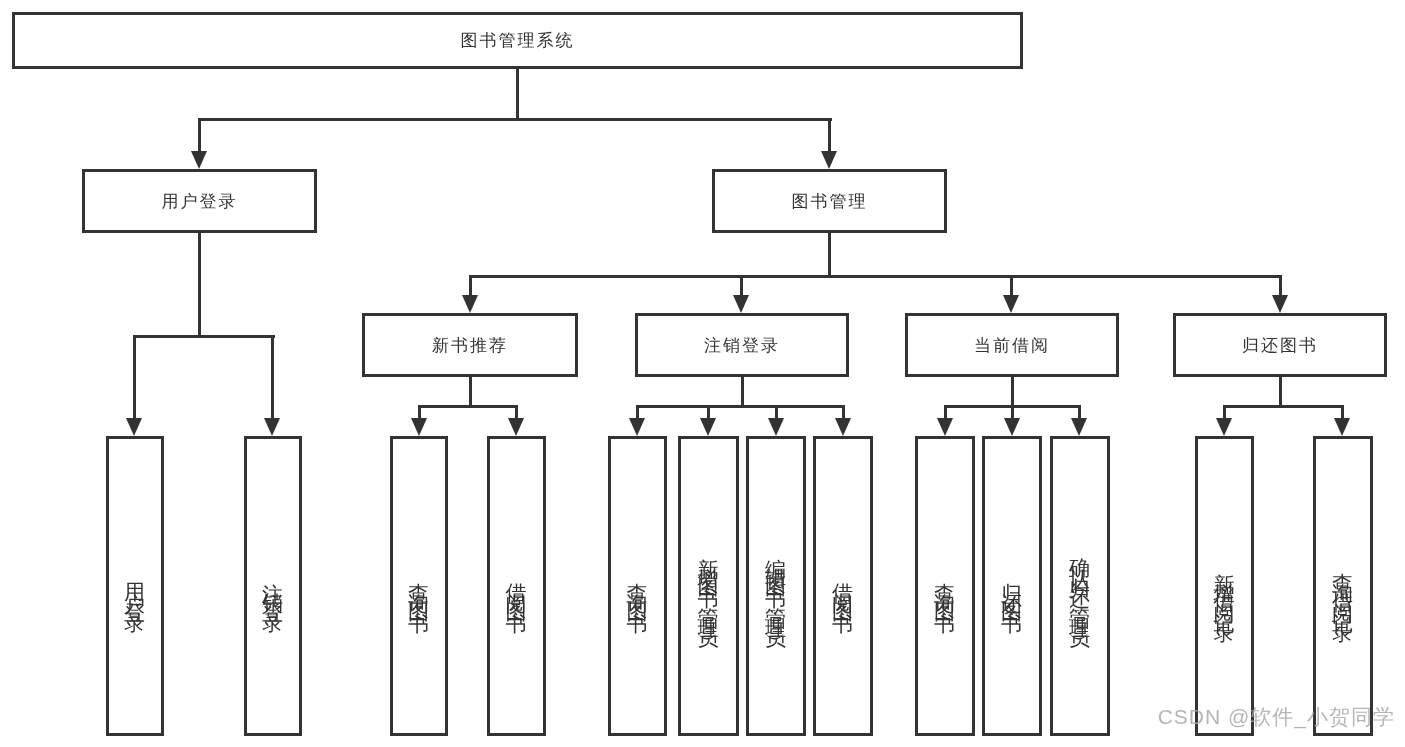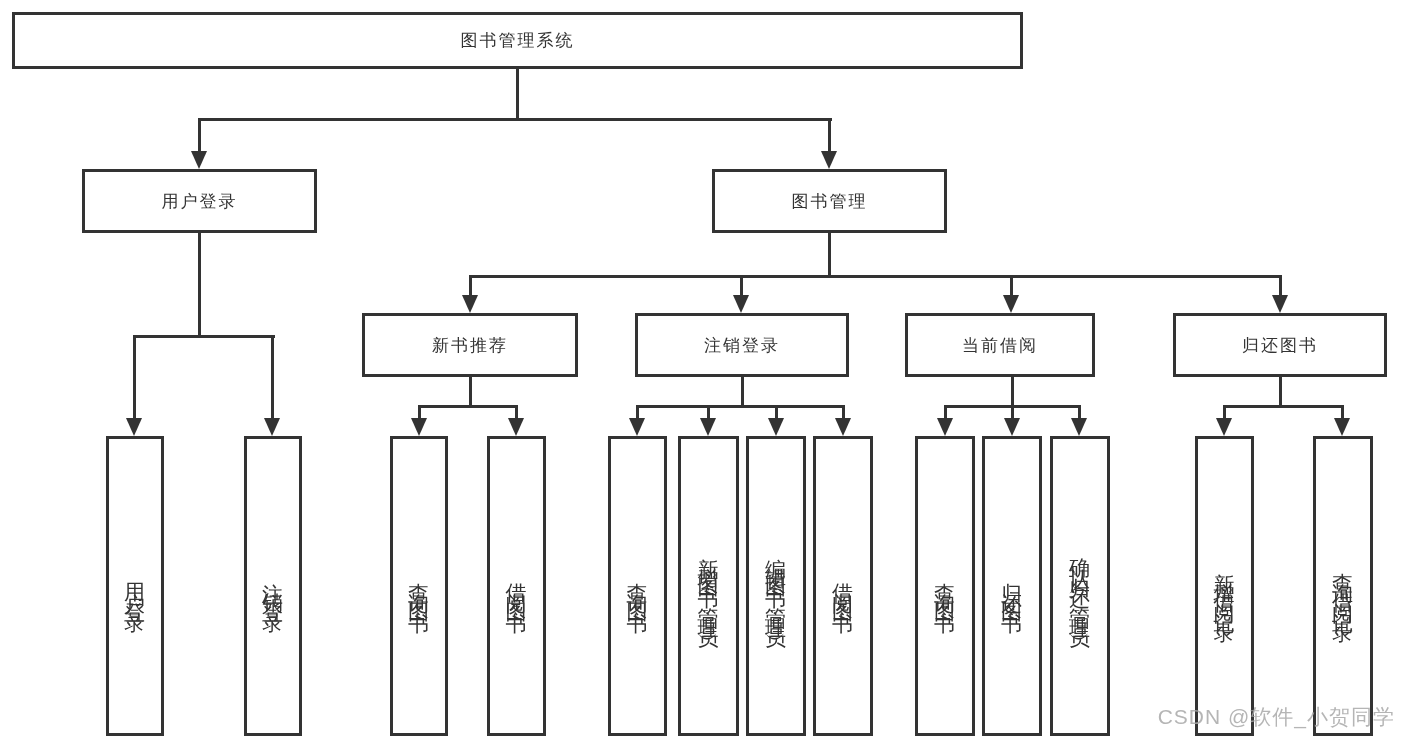--- a/index.html
+++ b/index.html
@@ -34,21 +34,21 @@
 
 <div id="canvas">
 
   <div class="box hnode" style="left:12px;top:12px;width:1011px;height:57px">图书管理系统</div>
 
   <div class="box hnode" style="left:82px;top:169px;width:235px;height:64px">用户登录</div>
   <div class="box hnode" style="left:362px;top:313px;width:216px;height:64px">新书推荐</div>
 
   <div class="box hnode" style="left:712px;top:169px;width:235px;height:64px">图书管理</div>
   <div class="box hnode" style="left:635px;top:313px;width:214px;height:64px">注销登录</div>
-  <div class="box hnode" style="left:905px;top:313px;width:190px;height:64px">当前借阅</div>
+  <div class="box hnode" style="left:905px;top:313px;width:214px;height:64px">当前借阅</div>
   <div class="box hnode" style="left:1173px;top:313px;width:214px;height:64px">归还图书</div>
 
   <div class="box leaf" style="left:106px;top:436px;width:58px;height:300px">用户登录</div>
   <div class="box leaf" style="left:244px;top:436px;width:58px;height:300px">注销登录</div>
 
   <div class="box leaf" style="left:390px;top:436px;width:58px;height:300px">查询图书</div>
   <div class="box leaf" style="left:487px;top:436px;width:59px;height:300px">借阅图书</div>
 
   <div class="box leaf" style="left:608px;top:436px;width:59px;height:300px">查询图书</div>
   <div class="box leaf" style="left:678px;top:436px;width:61px;height:300px">新增图书（管理员）</div>

